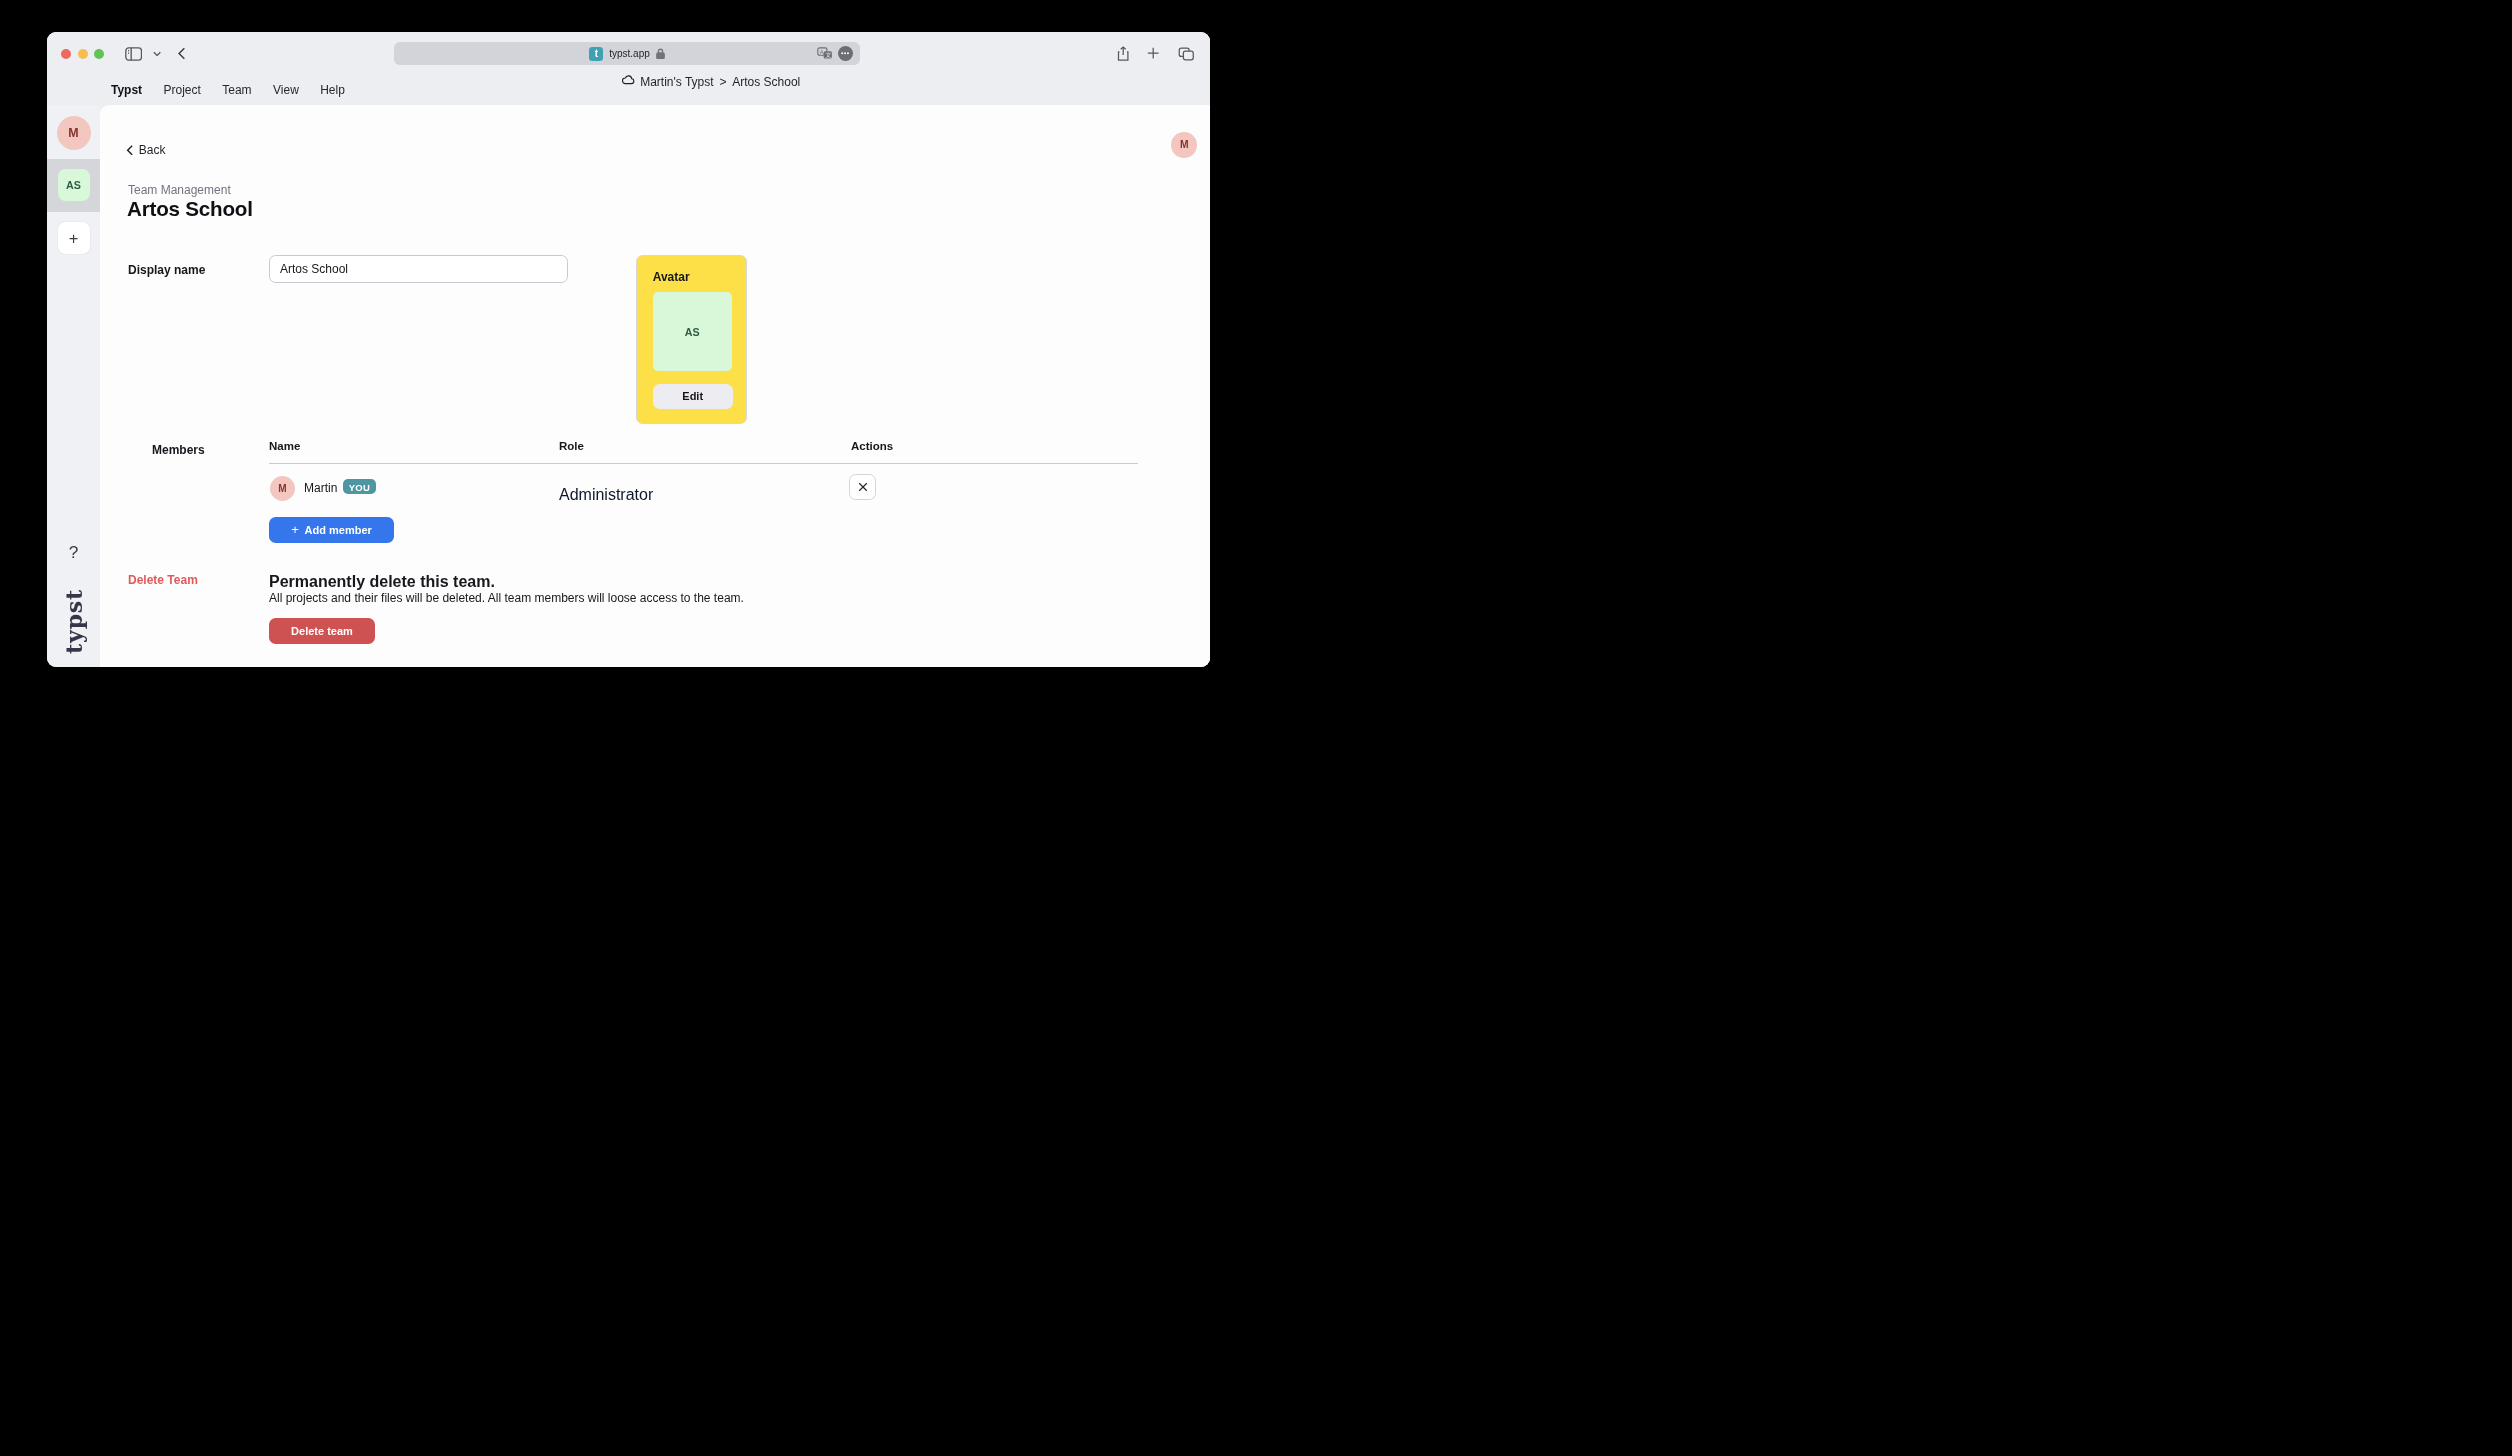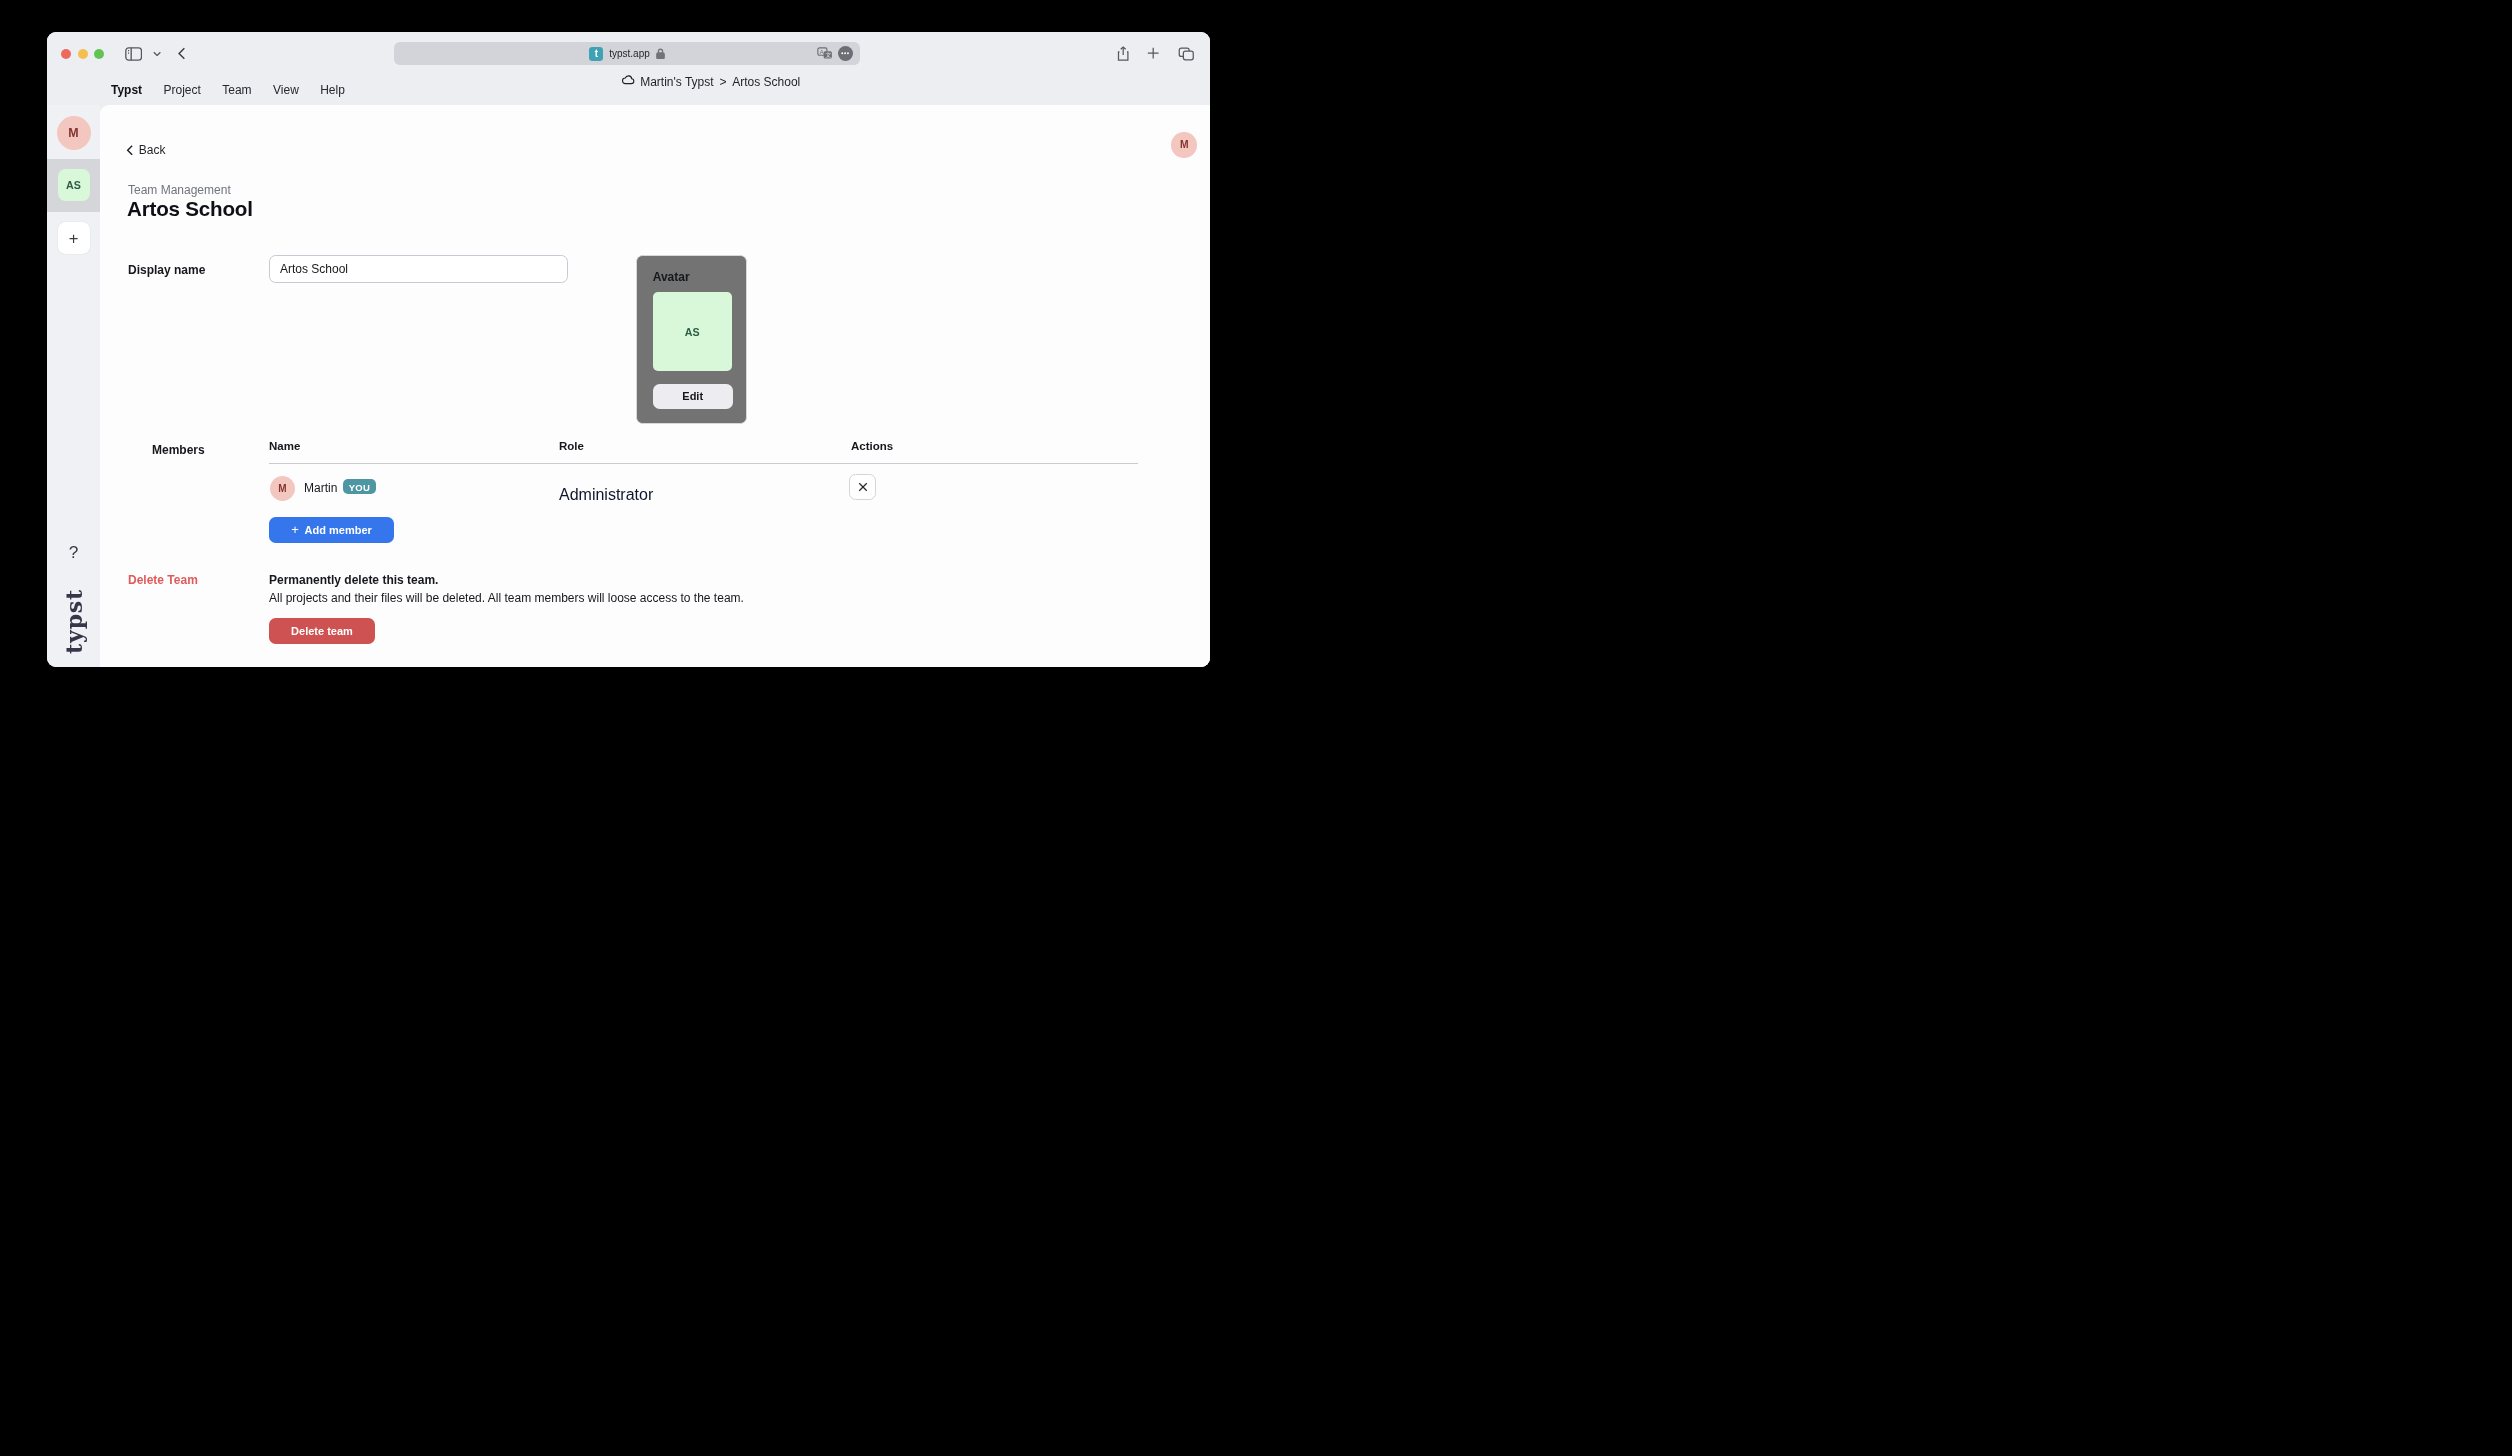--- a/index.html
+++ b/index.html
@@ -60,21 +60,21 @@
   .page-title { position:absolute; left:27px; top:92px; font-size:20.6px; font-weight:bold; color:#0f1014; letter-spacing:-0.2px; }
   .hdr-avatar { position:absolute; right:13px; top:27px; width:25.6px; height:25.6px; border-radius:50%;
                 background:#f3c6c0; color:#84352d; font-weight:bold; font-size:10.3px;
                 display:flex; align-items:center; justify-content:center; }
 
   .field-label { position:absolute; left:28px; top:158px; font-size:12px; font-weight:bold; color:#16181c; }
   .name-input { position:absolute; left:169px; top:150px; width:299px; height:28px;
                 border:0.8px solid #c8cad3; border-radius:6.6px; background:#fff; padding:0 10px;
                 font-size:12px; color:#16181c; font-family:"Liberation Sans", sans-serif; }
   .avatar-card { position:absolute; left:536px; top:150px; width:111px; height:169px;
-                 border:0.8px solid #d6d8dd; border-radius:6.6px; background:#737373; padding:14px 15.7px; }
+                 border:0.8px solid #d6d8dd; border-radius:6.6px; background:#fde047; padding:14px 15.7px; }
   .avatar-card-title { font-size:12px; font-weight:bold; color:#16181c; }
   .avatar-big { width:79px; height:79px; border-radius:5px; background:#d9f8da; margin-top:8.2px;
                 display:flex; align-items:center; justify-content:center;
                 color:#2f5c46; font-weight:bold; font-size:10.7px; }
   .edit-btn { width:80px; height:25.6px; margin-top:12.4px; background:#ededf1; border:none; border-radius:6.6px;
               font-size:11px; font-weight:bold; color:#16161a; font-family:"Liberation Sans", sans-serif; cursor:pointer; }
 
   .members-label { position:absolute; left:28px; top:338px; font-size:12px; font-weight:bold; color:#16181c;padding-left:24px; }
   .mtable { position:absolute; left:169px; top:335px; width:869px; }
   .mth { position:absolute; top:0; font-size:11.5px; font-weight:bold; color:#16181c; }
@@ -91,21 +91,21 @@
   .remove-btn { position:absolute; left:580px; top:0; width:27px; height:26px; background:#fff;
                 border:0.8px solid #d3d5da; border-radius:6.6px; display:flex; align-items:center;
                 justify-content:center; color:#26282c; cursor:pointer; }
   .add-btn { position:absolute; left:169px; top:412px; width:125px; height:25.6px; background:#3576ec;
              border:none; border-radius:6.6px; color:#fff; display:flex; align-items:center;
              justify-content:center; gap:5.8px; cursor:pointer; font-family:"Liberation Sans", sans-serif; }
   .add-plus { font-size:13px; font-weight:400; margin-top:-0.8px; }
   .add-text { font-size:11px; font-weight:bold; }
 
   .danger-label { position:absolute; left:28px; top:468px; font-size:12px; font-weight:bold; color:#df5b5b; }
-  .danger-title { position:absolute; left:169px; top:468px; font-size:12px; font-weight:bold; color:#16181c; }
+  .danger-title { position:absolute; left:169px; top:468px; font-size:16px; font-weight:bold; color:#16181c; }
   .danger-body { position:absolute; left:169px; top:486px; font-size:12px; color:#16181c; }
   .delete-btn { position:absolute; left:169px; top:513px; width:106px; height:25.6px; background:#cf5252;
                 border:none; border-radius:6.6px; color:#fff; font-size:11px; font-weight:bold;
                 font-family:"Liberation Sans", sans-serif; cursor:pointer; }
   svg { display:block; }
 </style>
 </head>
 <body>
 
 <div class="window">

